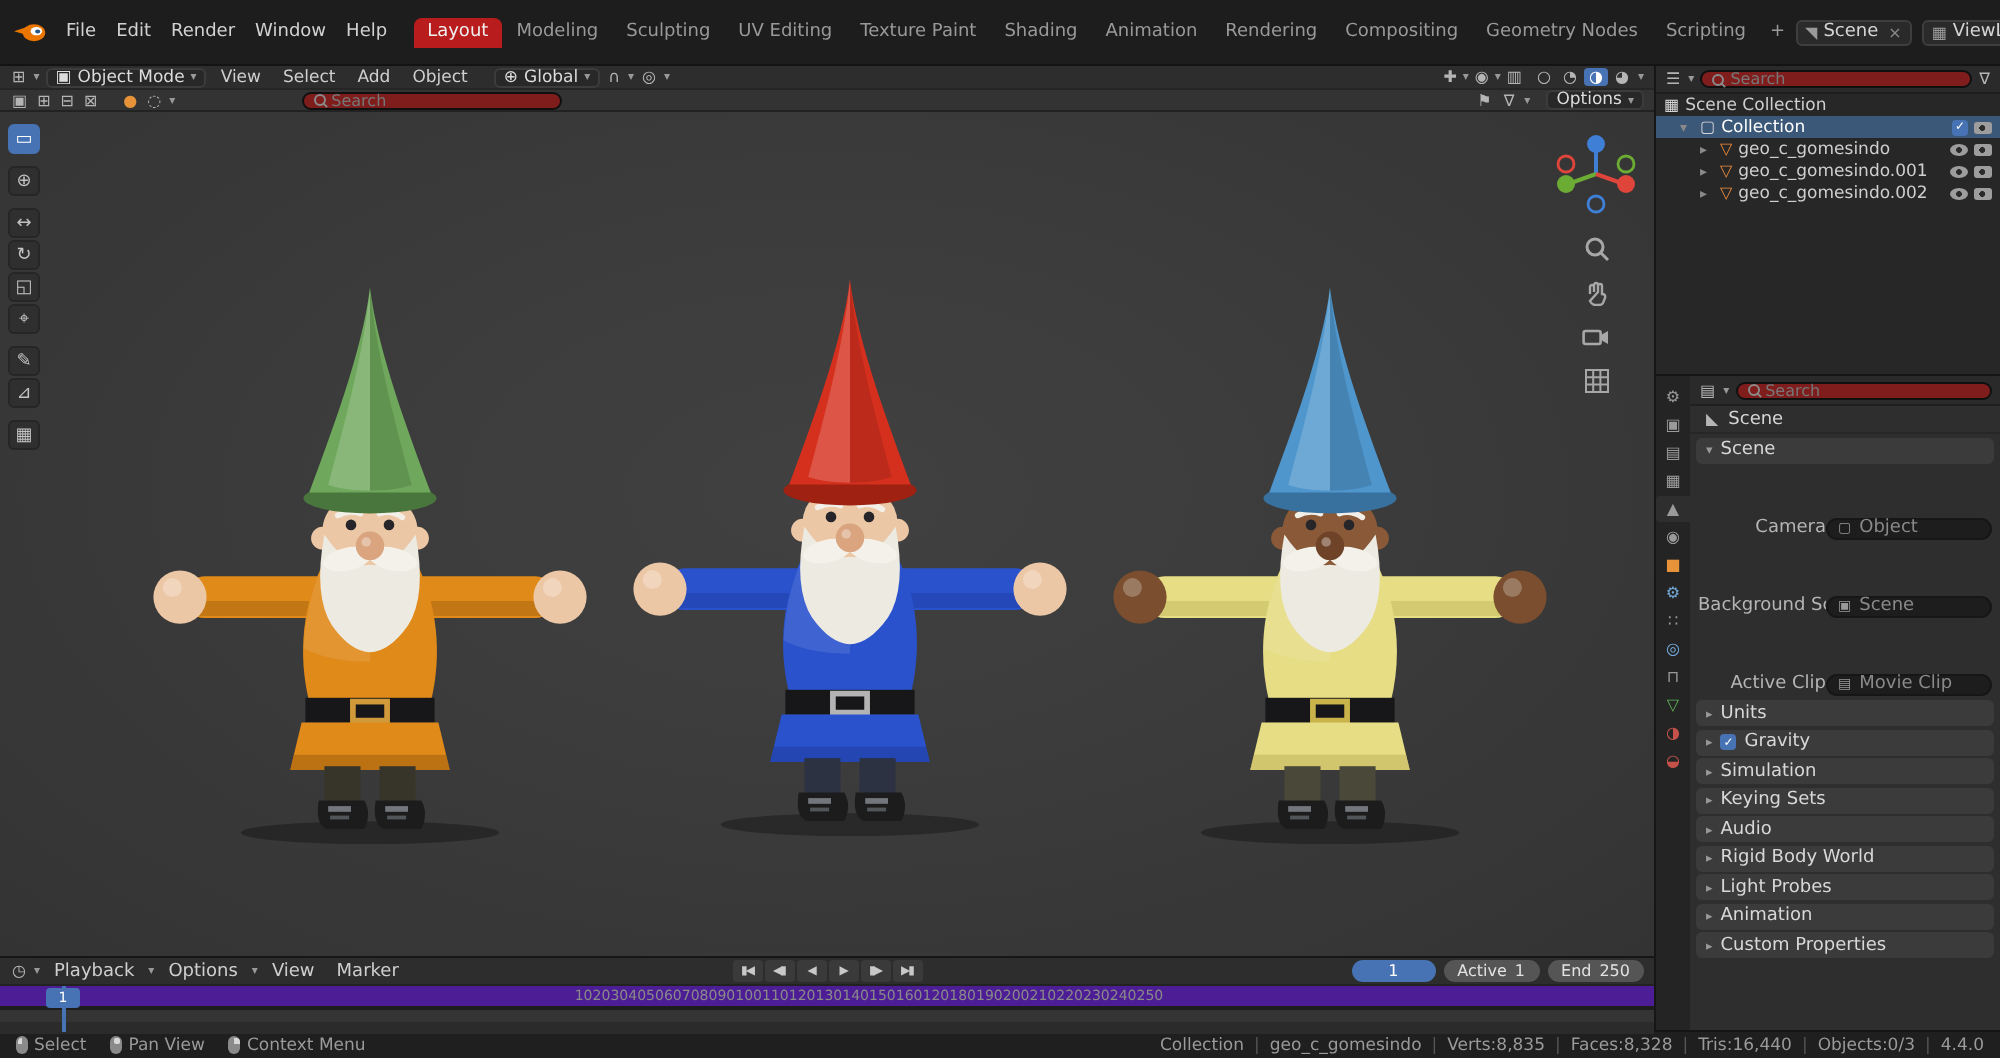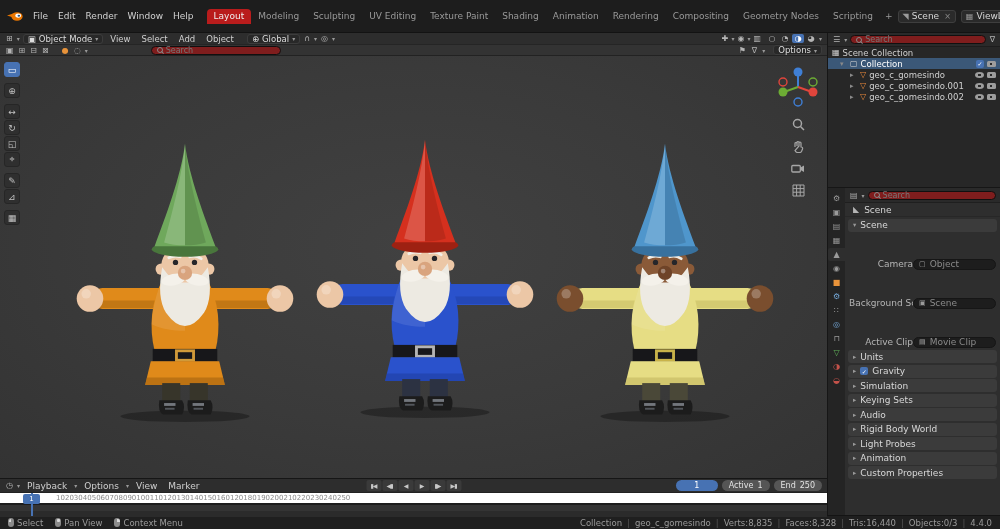--- a/index.html
+++ b/index.html
@@ -114,22 +114,22 @@
     border-bottom:1px solid #222; position:relative; }
   .t-menu { padding:12px 4px; color:#cfcfcf; }
   .pb-wrap { position:absolute; left:50%; transform:translateX(-50%); display:flex; gap:1px; }
   .pb-btn { min-width:15px; height:11px; background:#3a3a3a; border-radius:2px; color:#c8c8c8;
     font-size:6px; display:flex; align-items:center; justify-content:center; letter-spacing:-1px; padding:0 2px; }
   .t-right { margin-left:auto; display:flex; align-items:center; gap:4px; }
   .frame-field { width:42px; height:11px; background:#4772b3; border-radius:6px; color:#fff;
     display:flex; align-items:center; justify-content:center; font-size:8px; }
   .range-field { height:11px; background:#555; border-radius:6px; color:#e2e2e2; display:flex;
     align-items:center; gap:4px; padding:0 7px; font-size:8px; }
-  .t-ruler { height:11px; background:#ffffff; display:flex; align-items:center;
-    justify-content:flex-start; padding:0 14px 0 56px; border-bottom:1px solid #1d1d1d; }
+  .t-ruler { height:11px; background:#4c1d95; display:flex; align-items:center;
+    justify-content:center; padding:0 14px 0 56px; border-bottom:1px solid #1d1d1d; }
   .tick { font-size:7px; color:#8a8a8a; }
   .t-track { height:12px; background:#2b2b2b; }
   .t-band { height:6px; margin-top:1px; background:#343434; }
   .playhead-line { position:absolute; left:31px; top:14px; width:2px; height:23px; background:#4772b3; z-index:3; }
   .playhead-tag { position:absolute; left:23px; top:15px; width:17px; height:10px; background:#4772b3;
     border-radius:2px; color:#fff; font-size:7px; display:flex; align-items:center; justify-content:center; z-index:4; }
 
   
   .statusbar { height:14px; flex:none; background:#1f1f1f; display:flex; align-items:center;
     padding:0 8px; color:#9a9a9a; font-size:8.5px; border-top:1px solid #141414; }

